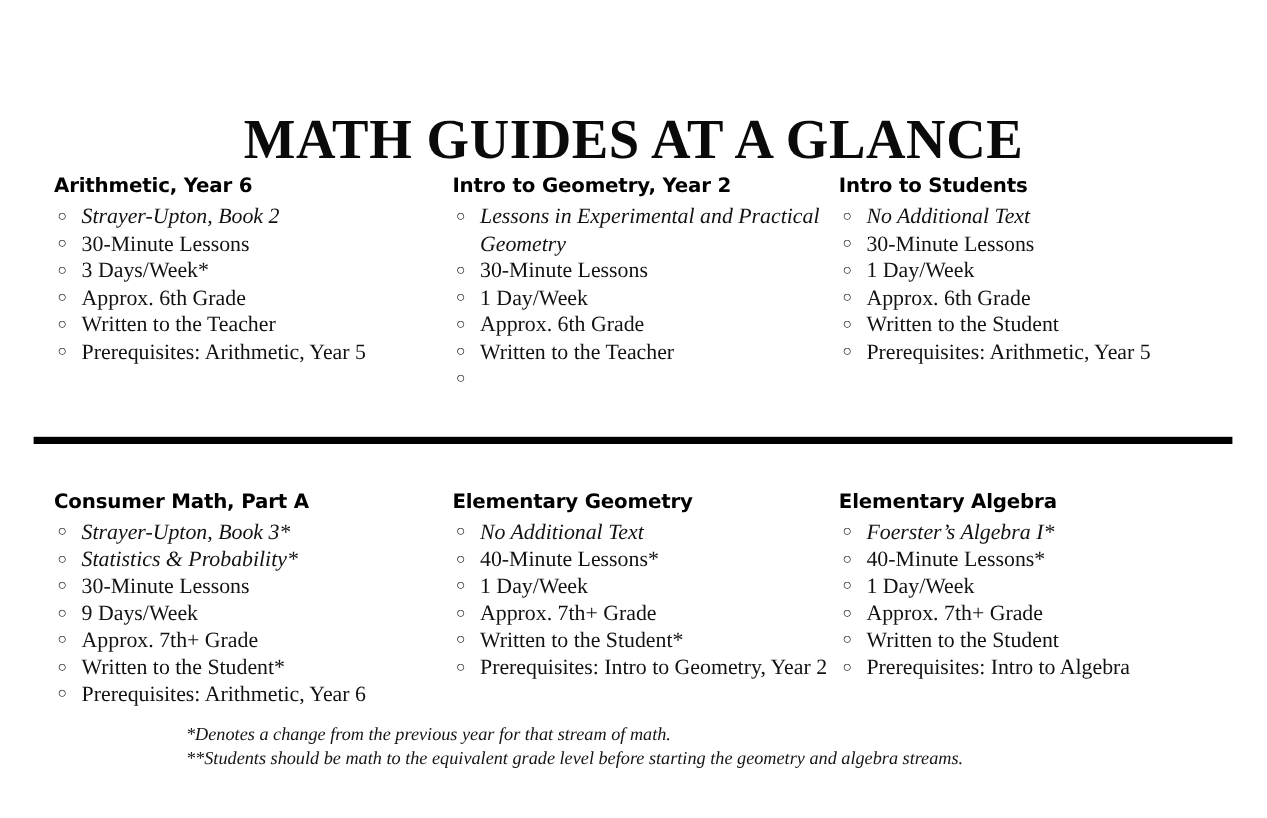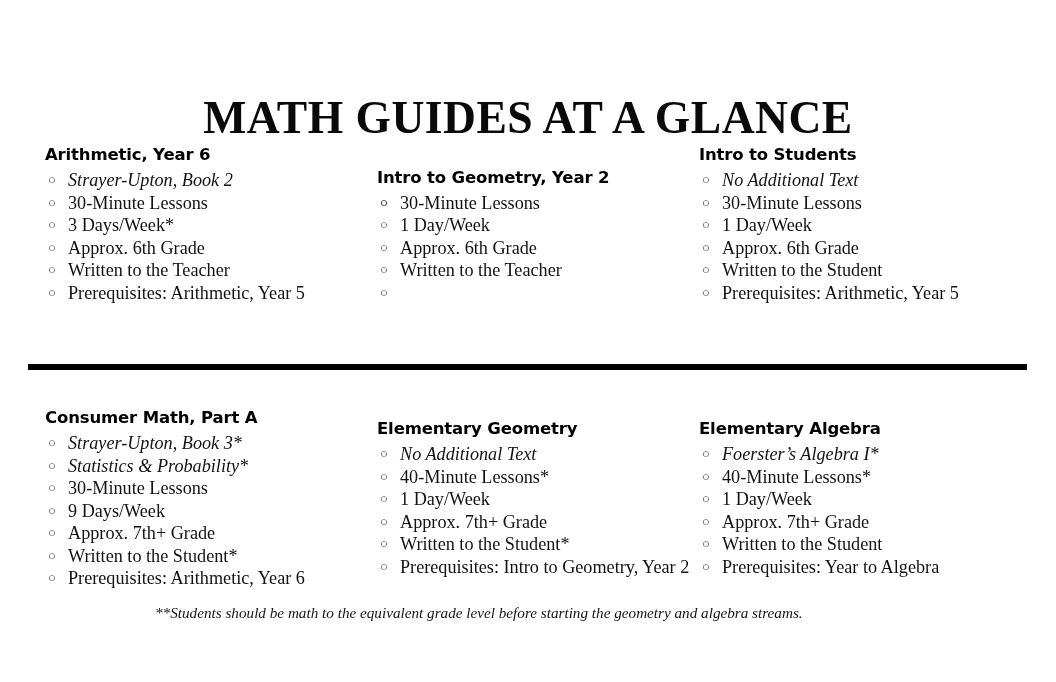--- a/index.html
+++ b/index.html
@@ -40,21 +40,21 @@
     transform-origin: center top;
     white-space: nowrap;
   }
 
   
   .row {
     position: absolute;
     left: 45px;
     width: 990px;
     display: flex;
-    align-items: center;
+    align-items: flex-start;
   }
   .row-top { top: 146px; }
   .row-bottom { top: 409px; }
 
   .col {
     box-sizing: border-box;
   }
   .col-1 { width: 332px; }
   .col-2 { width: 322px; }
   .col-3 { width: 336px; }
@@ -138,21 +138,21 @@
           <li><span class="bullet">○</span><span>30-Minute Lessons</span></li>
           <li><span class="bullet">○</span><span>3 Days/Week*</span></li>
           <li><span class="bullet">○</span><span>Approx. 6th Grade</span></li>
           <li><span class="bullet">○</span><span>Written to the Teacher</span></li>
           <li><span class="bullet">○</span><span>Prerequisites: Arithmetic, Year 5</span></li>
         </ul>
     </div>
     <div class="col col-2">
       <div class="col-head">Intro to Geometry, Year 2</div>
       <ul class="items">
-          <li class="italic"><span class="bullet">○</span></li>
+          <li class="italic"><span class="bullet">○</span><span>Lessons in Experimental and Practical Geometry</span></li>
           <li><span class="bullet">○</span><span>30-Minute Lessons</span></li>
           <li><span class="bullet">○</span><span>1 Day/Week</span></li>
           <li><span class="bullet">○</span><span>Approx. 6th Grade</span></li>
           <li><span class="bullet">○</span><span>Written to the Teacher</span></li>
           <li><span class="bullet">○</span></li>
         </ul>
     </div>
     <div class="col col-3">
       <div class="col-head">Intro to Students</div>
       <ul class="items">
@@ -193,22 +193,23 @@
         </ul>
     </div>
     <div class="col col-3">
       <div class="col-head">Elementary Algebra</div>
       <ul class="items">
           <li class="italic"><span class="bullet">○</span><span>Foerster’s Algebra I*</span></li>
           <li><span class="bullet">○</span><span>40-Minute Lessons*</span></li>
           <li><span class="bullet">○</span><span>1 Day/Week</span></li>
           <li><span class="bullet">○</span><span>Approx. 7th+ Grade</span></li>
           <li><span class="bullet">○</span><span>Written to the Student</span></li>
-          <li><span class="bullet">○</span><span>Prerequisites: Year to Algebra</span></li>
+          <li><span class="bullet">○</span><span>Prerequisites: Intro to Algebra</span></li>
         </ul>
     </div>
   </div>
 
   <div class="footnotes">
+    <p>*Denotes a change from the previous year for that stream of math.</p>
     <p>**Students should be math to the equivalent grade level before starting the geometry and algebra streams.</p>
   </div>
 
 </div>
 
 </body></html>

